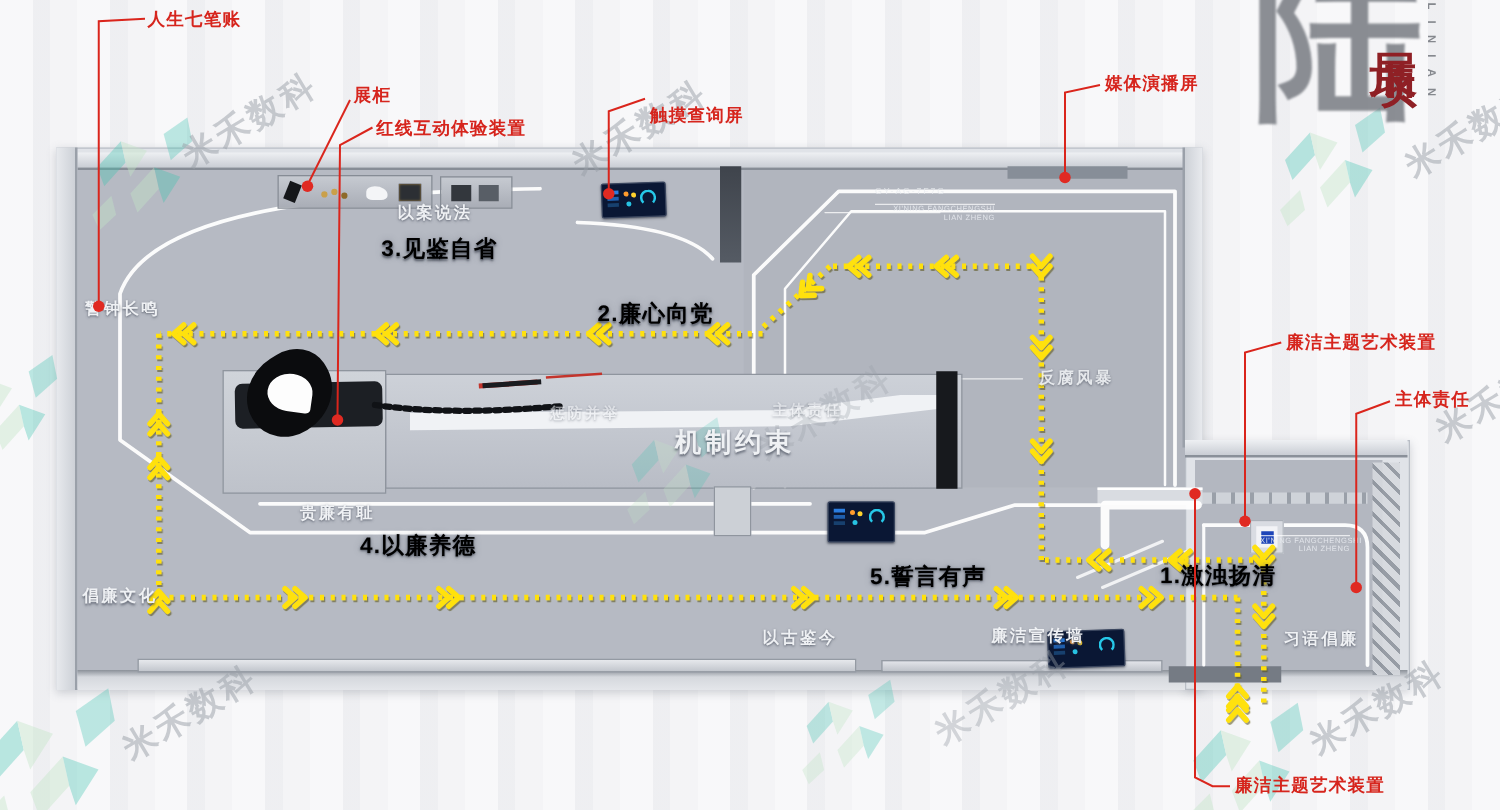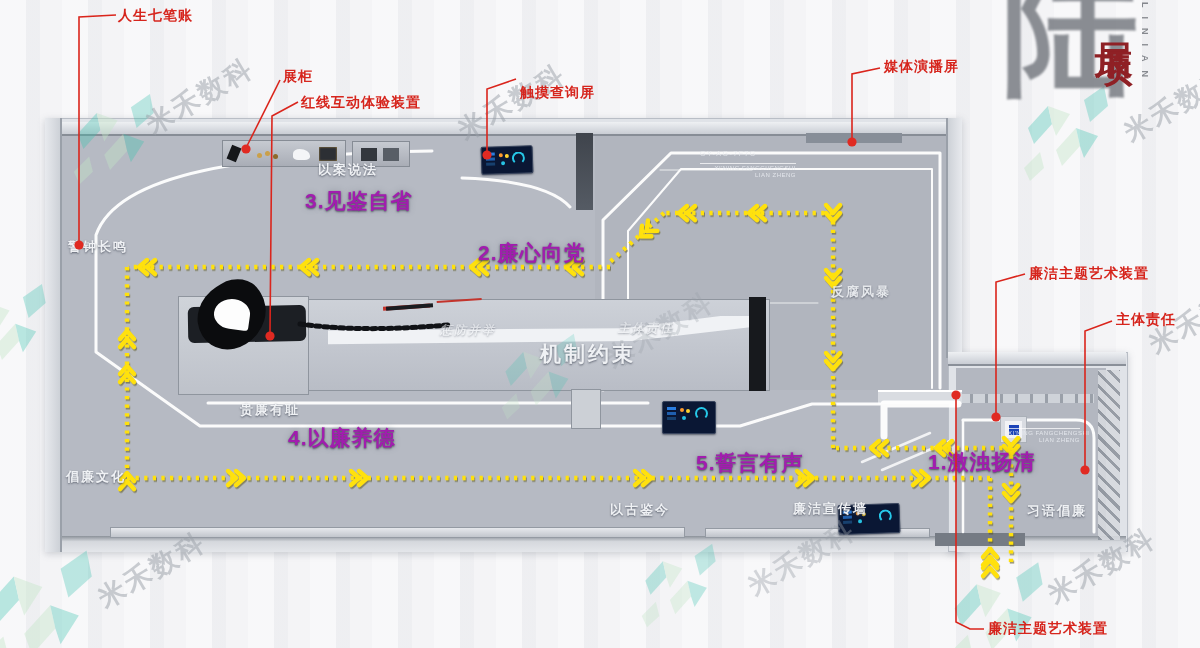--- a/index.html
+++ b/index.html
@@ -14,25 +14,25 @@
     opacity:.6;}
   
   .wm-text{position:absolute;color:#9aa0a8;font-weight:700;font-size:27px;letter-spacing:3px;
     transform:rotate(-31deg);opacity:.5;white-space:nowrap;}
   .wm-logo{position:absolute;opacity:.45;}
   
   .frame{background:#e0e3e8;border:1px solid #b9bec6;box-shadow:0 2px 7px rgba(110,115,128,.3);}
   .floor{background:#b6bac3;}
   .wall{background:linear-gradient(#eef0f3,#c9cdd4);}
   
-  .zone{position:absolute;color:#a21caf;font-weight:800;font-size:21px;letter-spacing:1px;white-space:nowrap;
+  .zone{position:absolute;color:#000000;font-weight:800;font-size:18px;letter-spacing:1px;white-space:nowrap;
     text-shadow:0 1px 2px rgba(60,66,78,.85),0 0 6px rgba(90,96,110,.4);}
   .arealbl{position:absolute;color:#eff1f4;font-weight:600;font-size:13px;letter-spacing:2px;white-space:nowrap;
     text-shadow:0 1px 2px rgba(70,76,90,.8);}
-  .faint{opacity:.55;font-size:12px;font-style:italic;}
+  .faint{opacity:.55;font-size:12px;}
   .cap{position:absolute;color:#e8ebf0;font-size:6px;line-height:7px;letter-spacing:.5px;text-align:right;
     border-top:1px solid rgba(255,255,255,.8);padding-top:1px;opacity:.9;white-space:nowrap;}
   .wallcode{position:absolute;color:#e9ecf0;font-size:7px;letter-spacing:1.5px;filter:blur(.6px);opacity:.8;}
   
   .callout-label{position:absolute;color:#d6251d;font-weight:700;font-size:14px;letter-spacing:1px;
     font-family:Liberation Mono, monospace;white-space:nowrap;}
   
   .screen{position:absolute;background:#0a1734;border:1px solid #39455e;border-radius:2px;
     box-shadow:0 1px 2px rgba(20,25,40,.55);}
   .screen i{position:absolute;display:block;}
@@ -233,21 +233,21 @@
 
   <div class="arealbl" style="left:318px;top:161px;z-index:45">以案说法</div>
   <div class="arealbl" style="left:68px;top:238px;z-index:45">警钟长鸣</div>
   <div class="arealbl faint" style="left:440px;top:322px;z-index:45">惩防并举</div>
   <div class="arealbl" style="left:540px;top:340px;font-size:21px;letter-spacing:3px;z-index:45">机制约束</div>
   <div class="arealbl faint" style="left:618px;top:320px;z-index:45">主体责任</div>
   <div class="arealbl" style="left:240px;top:401px;z-index:45">贵廉有耻</div>
   <div class="arealbl" style="left:66px;top:468px;z-index:45">倡廉文化</div>
   <div class="arealbl" style="left:610px;top:501px;z-index:45">以古鉴今</div>
   <div class="arealbl" style="left:793px;top:500px;z-index:45">廉洁宣传墙</div>
-  <div class="arealbl" style="left:831px;top:283px;opacity:.85;z-index:45">反腐风暴</div>
+  <div class="arealbl" style="left:831px;top:293px;opacity:.85;z-index:45">反腐风暴</div>
   <div class="arealbl" style="left:1027px;top:502px;z-index:45">习语倡廉</div>
 
   <div class="cap" style="left:700px;top:163px;width:96px;z-index:45">
     <span>XI'NING FANGCHENGSHI</span><br>
     <span>LIAN ZHENG</span>
   </div>
   <div class="cap" style="left:1008px;top:428px;width:72px;z-index:45">
     <span>XI'NING FANGCHENGSHI</span><br>
     <span>LIAN ZHENG</span>
   </div>

